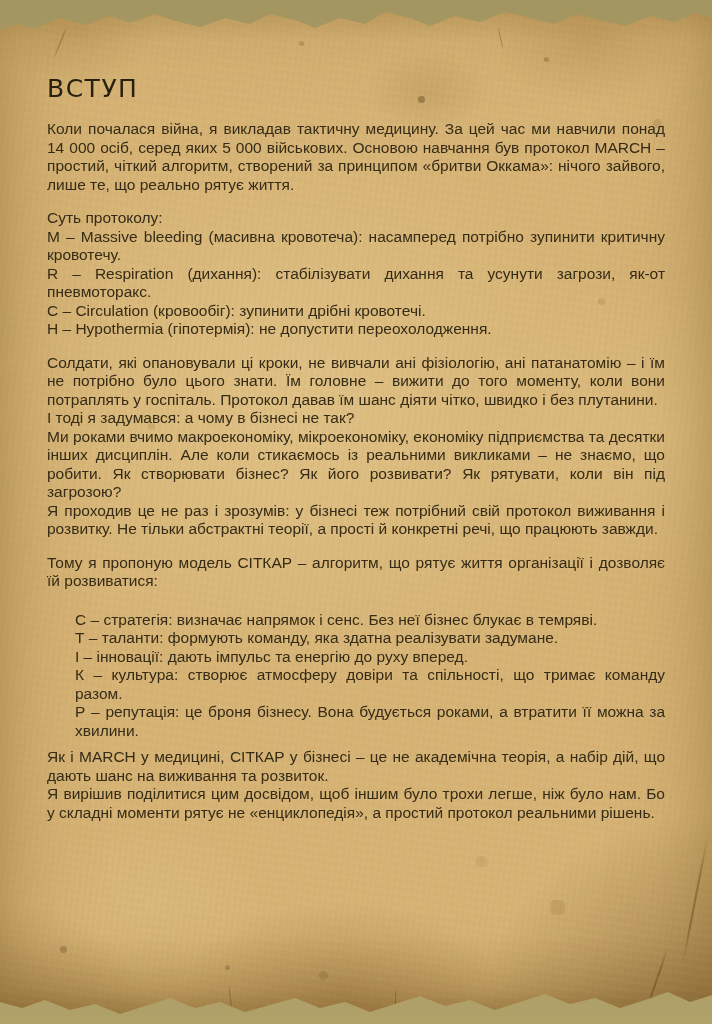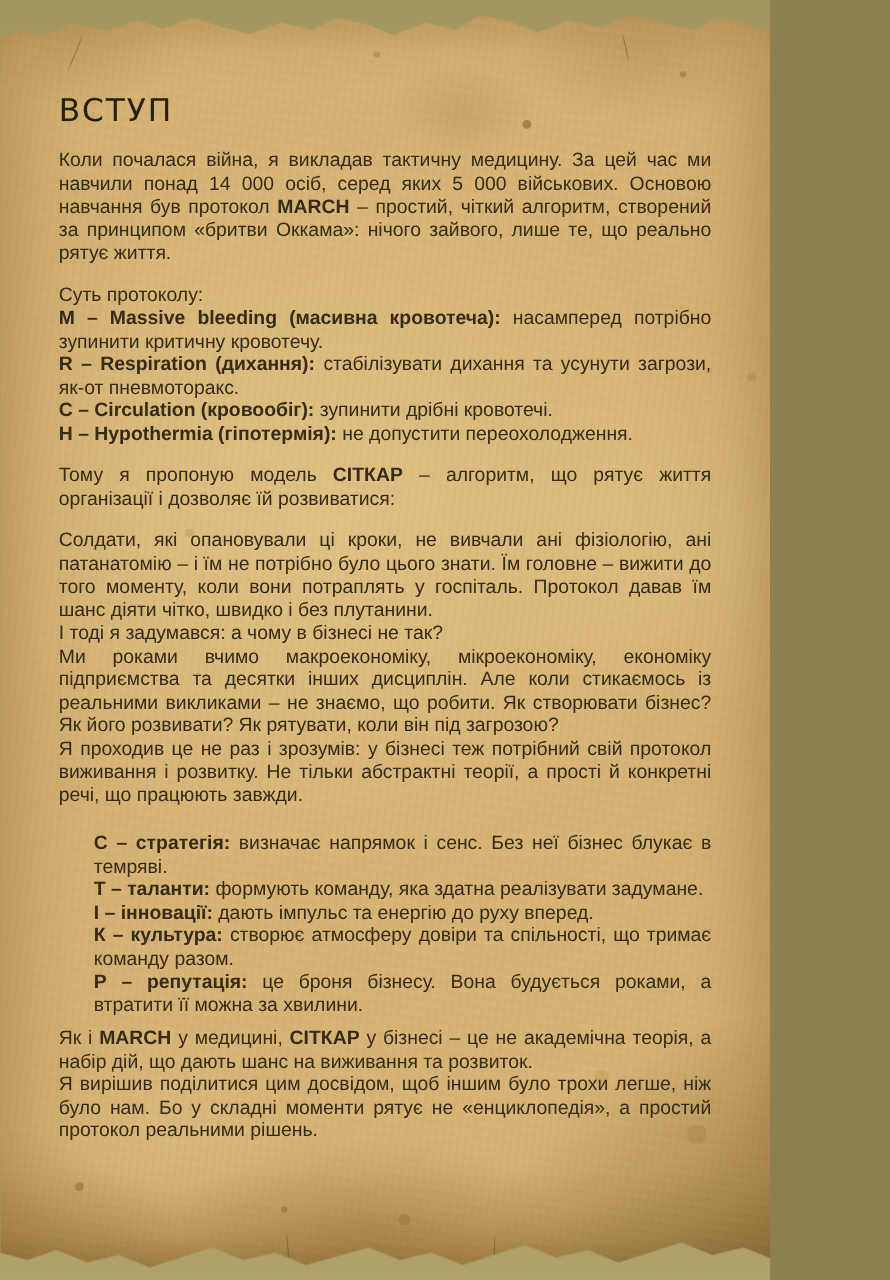--- a/index.html
+++ b/index.html
@@ -1,18 +1,18 @@
 <!DOCTYPE html>
 <html lang="uk" style="--desk: #a89a66; --paper: #d6b375; --text: #352b16; --title: #26200f;"><head>
 <meta charset="utf-8">
 <style>
   html,body{margin:0;padding:0;}
   body{background:#8c8050;font-family:"Liberation Sans",sans-serif;}
   .canvas{
-    position:relative;width:616px;height:1024px;overflow:hidden;
+    position:relative;width:712px;height:1024px;overflow:hidden;
     background:var(--desk,#a89a66);
   }
   
   .desk{
     position:absolute;inset:0;
     background:linear-gradient(180deg, #a3955f 0%, #a89a66 8%, #aa9c66 90%, #b0a169 100%);
   }
   .paper{
     position:absolute;inset:0;
     background:var(--paper,#d6b375);
@@ -91,21 +91,21 @@
     font-family:"DejaVu Sans","Liberation Sans",sans-serif;
     font-size:25px;line-height:30px;font-weight:400;letter-spacing:1.5px;
     color:var(--title,#26200f);
   }
   .blocks{font-size:15.5px;line-height:18.5px;}
   .block + .block{margin-top:15px;}
   .block:nth-child(5){margin-top:20px;margin-left:28px;}
   .block:nth-child(6){margin-top:8px;}
   .line{margin:0;text-align:justify;text-justify:inter-word;}
   .line.tight{letter-spacing:-0.45px;word-spacing:-1.6px;}
-  .run-b{font-weight:700;}
+  .run-b{font-weight:400;}
 </style>
 </head>
 <body>
 
 <div class="canvas">
   <div class="desk"></div>
   <div class="paper">
     <div class="stains"></div>
     <div class="grain"></div>
     <div class="spots"></div>
@@ -124,27 +124,27 @@
             <p class="line"><span class="run">Коли почалася війна, я викладав тактичну медицину. За цей час ми навчили понад 14 000 осіб, серед яких 5 000 військових. Основою навчання був протокол </span><span class="run-b">MARCH</span><span class="run"> – простий, чіткий алгоритм, створений за принципом «бритви Оккама»: нічого зайвого, лише те, що реально рятує життя.</span></p>
           </div>
           <div class="block">
             <p class="line"><span class="run">Суть протоколу:</span></p>
             <p class="line"><span class="run-b">M – Massive bleeding (масивна кровотеча):</span><span class="run"> насамперед потрібно зупинити критичну кровотечу.</span></p>
             <p class="line"><span class="run-b">R – Respiration (дихання):</span><span class="run"> стабілізувати дихання та усунути загрози, як-от пневмоторакс.</span></p>
             <p class="line"><span class="run-b">C – Circulation (кровообіг):</span><span class="run"> зупинити дрібні кровотечі.</span></p>
             <p class="line"><span class="run-b">H – Hypothermia (гіпотермія):</span><span class="run"> не допустити переохолодження.</span></p>
           </div>
           <div class="block">
-            <p class="line"><span class="run">Тому я пропоную модель </span><span class="run-b">СІТКАР</span><span class="run"> – алгоритм, що рятує життя організації і дозволяє їй розвиватися:</span></p>
-          </div>
-          <div class="block">
             <p class="line"><span class="run">Солдати, які опановували ці кроки, не вивчали ані фізіологію, ані патанатомію – і їм не потрібно було цього знати. Їм головне – вижити до того моменту, коли вони потраплять у госпіталь. Протокол давав їм шанс діяти чітко, швидко і без плутанини.</span></p>
             <p class="line"><span class="run">І тоді я задумався: а чому в бізнесі не так?</span></p>
             <p class="line"><span class="run">Ми роками вчимо макроекономіку, мікроекономіку, економіку підприємства та десятки інших дисциплін. Але коли стикаємось із реальними викликами – не знаємо, що робити. Як створювати бізнес? Як його розвивати? Як рятувати, коли він під загрозою?</span></p>
             <p class="line"><span class="run">Я проходив це не раз і зрозумів: у бізнесі теж потрібний свій протокол виживання і розвитку. Не тільки абстрактні теорії, а прості й конкретні речі, що працюють завжди.</span></p>
+          </div>
+          <div class="block">
+            <p class="line"><span class="run">Тому я пропоную модель </span><span class="run-b">СІТКАР</span><span class="run"> – алгоритм, що рятує життя організації і дозволяє їй розвиватися:</span></p>
           </div>
           <div class="block">
             <p class="line"><span class="run-b">С – стратегія:</span><span class="run"> визначає напрямок і сенс. Без неї бізнес блукає в темряві.</span></p>
             <p class="line"><span class="run-b">Т – таланти:</span><span class="run"> формують команду, яка здатна реалізувати задумане.</span></p>
             <p class="line"><span class="run-b">І – інновації:</span><span class="run"> дають імпульс та енергію до руху вперед.</span></p>
             <p class="line"><span class="run-b">К – культура:</span><span class="run"> створює атмосферу довіри та спільності, що тримає команду разом.</span></p>
             <p class="line"><span class="run-b">Р – репутація:</span><span class="run"> це броня бізнесу. Вона будується роками, а втратити її можна за хвилини.</span></p>
           </div>
           <div class="block">
             <p class="line"><span class="run">Як і </span><span class="run-b">MARCH</span><span class="run"> у медицині, </span><span class="run-b">СІТКАР</span><span class="run"> у бізнесі – це не академічна теорія, а набір дій, що дають шанс на виживання та розвиток.</span></p>

